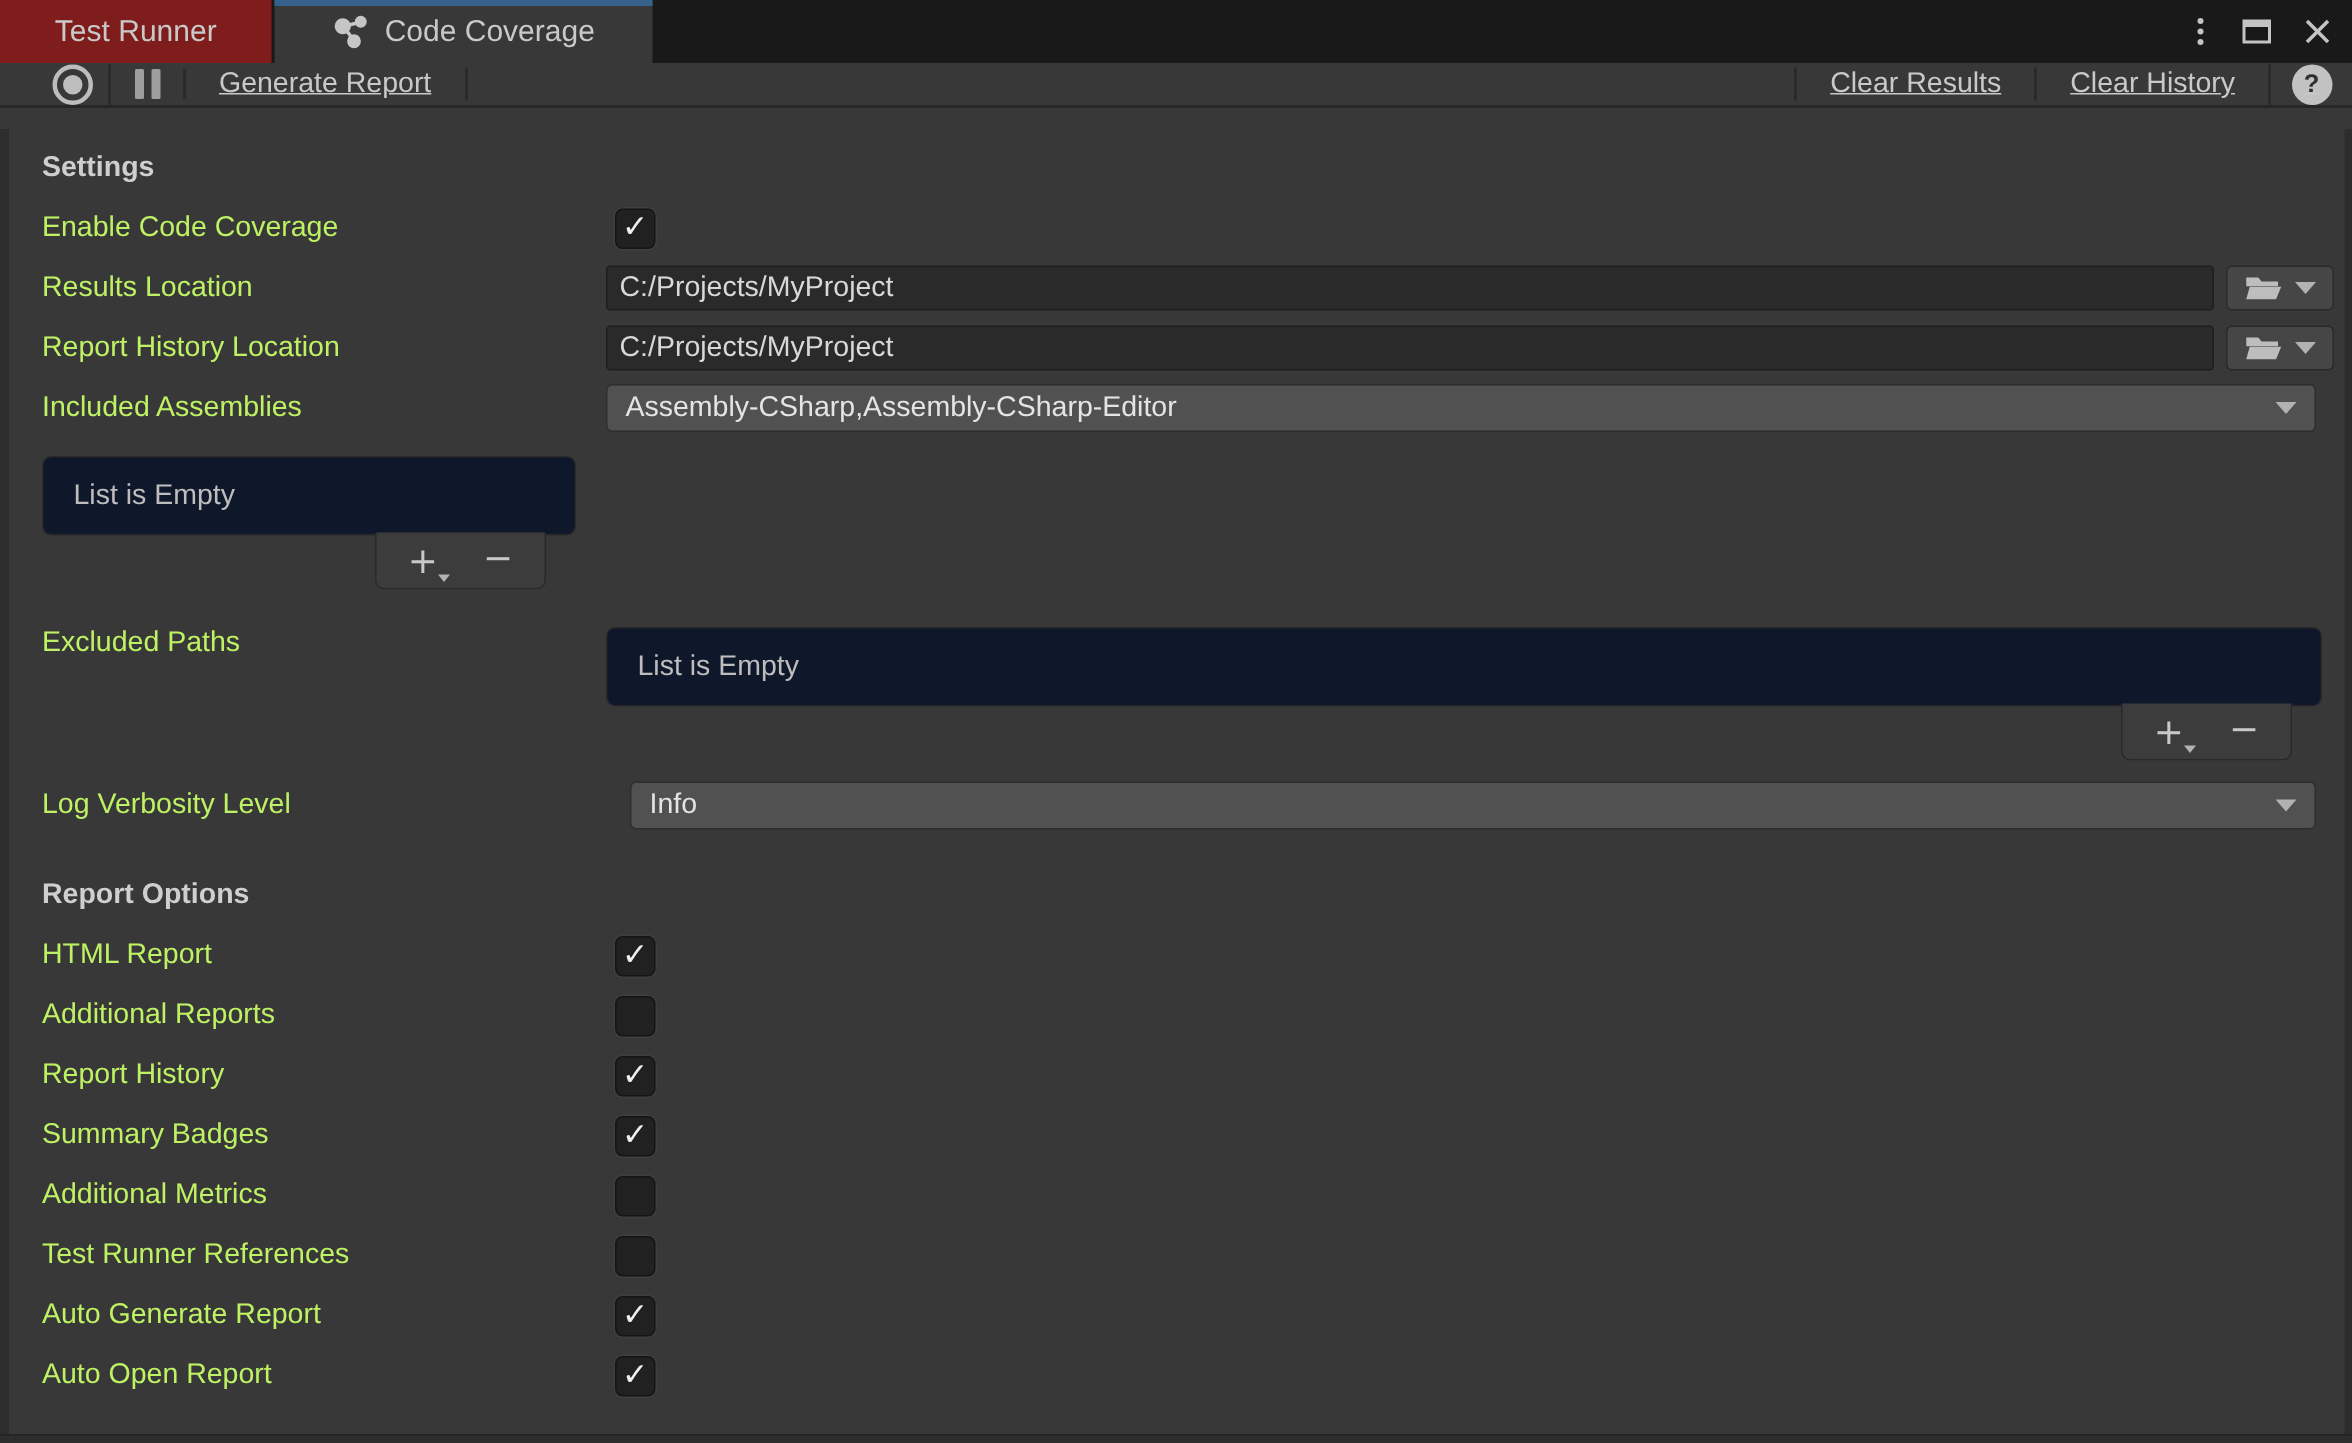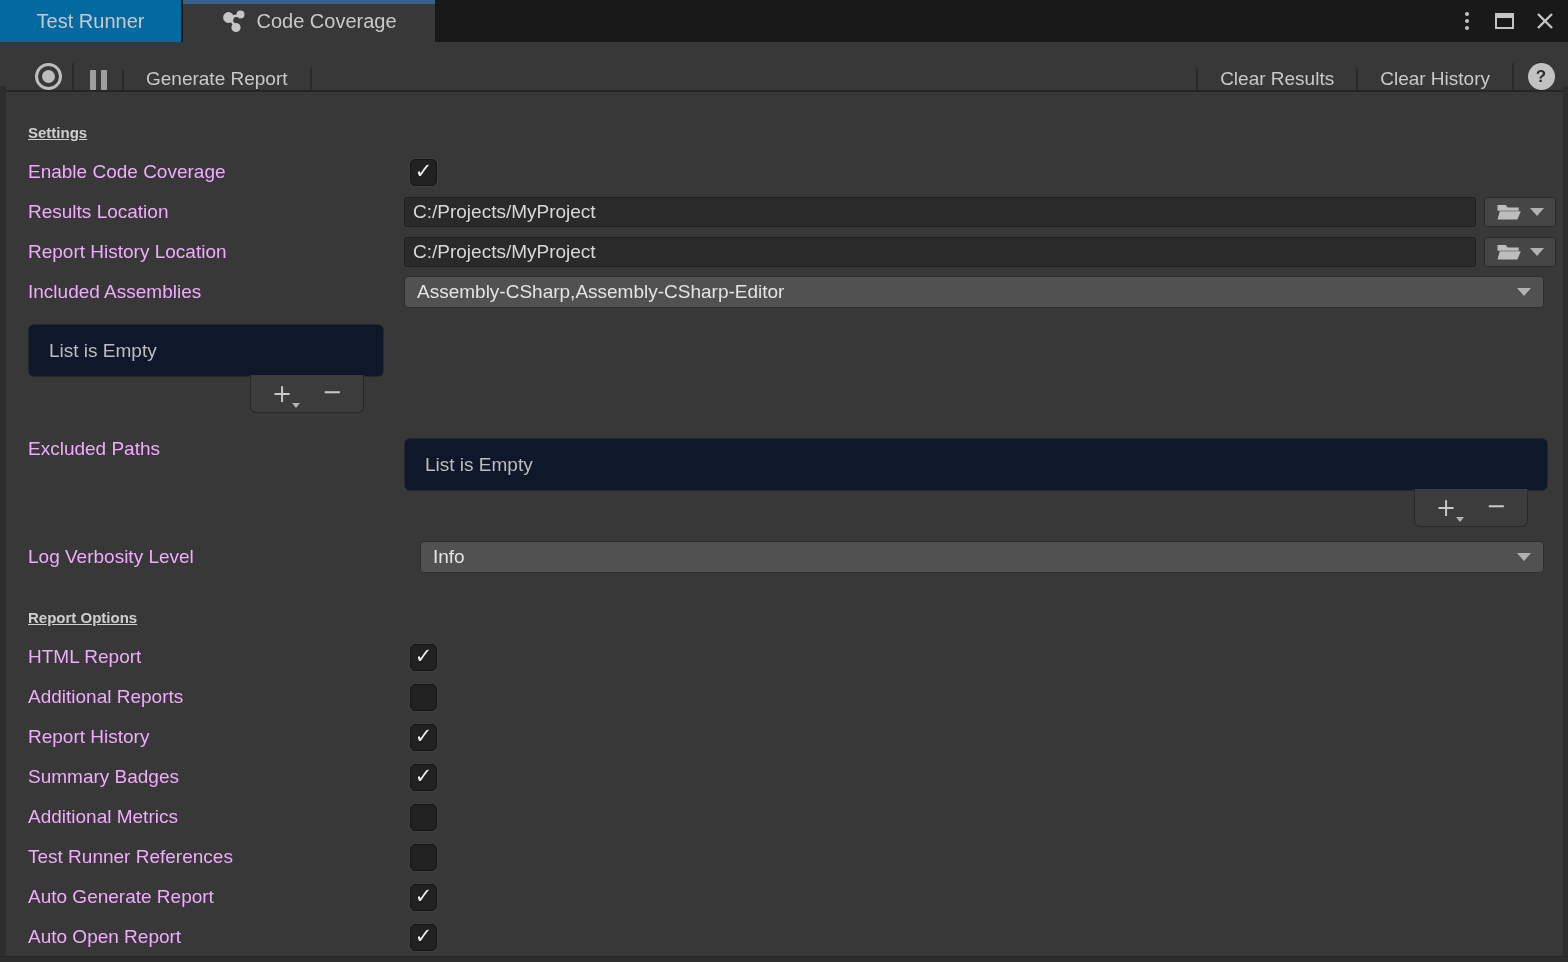--- a/index.html
+++ b/index.html
@@ -13,43 +13,43 @@
 
   
   .tabbar {
     position:relative; height:42px; background:#191919;
     display:flex; align-items:stretch;
   }
   .tab {
     display:flex; align-items:center; justify-content:center;
     font-size:20px; color:#C9C9C9; cursor:default;
   }
-  .tab.inactive { width:181px; background:#0369a1; margin-right:2px; }
+  .tab.inactive { width:181px; background:#7f1d1d; margin-right:2px; }
   .tab.active {
     width:252px; background:#383838; position:relative; gap:9px;
   }
   .tab.active::before {
     content:""; position:absolute; top:0; left:0; right:0; height:4px;
     background:var(--accent,#35618C);
   }
   .tab-icon { width:26px; height:26px; display:block; }
 
   .win-controls {
     position:absolute; right:14px; top:0; height:42px;
     display:flex; align-items:center; gap:22px;
   }
   .kebab { display:flex; flex-direction:column; gap:3px; padding:4px; }
   .kebab i { width:4px; height:4px; border-radius:50%; background:#C4C4C4; }
   .maxbox { width:19px; height:16px; border:2px solid #C4C4C4; border-top:5px solid #C4C4C4; }
   .closex { width:18px; height:18px; display:block; }
 
   
   .toolbar {
-    height:50px; background:#383838; display:flex; align-items:flex-end;
-    border-bottom:2px solid #262626; font-size:19px; color:#C9C9C9;
+    height:30px; background:#383838; display:flex; align-items:center;
+    border-bottom:2px solid #262626; font-size:19px; color:#C9C9C9;text-decoration:underline;
   }
   .tcell {
     display:flex; align-items:center; justify-content:center;
     border-right:2px solid #2A2A2A; cursor:default;
   }
   .tcell.rsep { border-right:none; border-left:2px solid #2A2A2A; }
   .tspacer { width:24px; }
   .tflex { flex:1; border-right:none; }
   .btn-record { width:50px; }
   .record-icon {
@@ -68,22 +68,22 @@
     display:flex; align-items:center; justify-content:center;
   }
 
   
   .content { padding-top:20px; position:relative; }
   .row {
     display:grid; grid-template-columns:376px 1fr;
     align-items:center; height:40px; padding-left:28px;
   }
   .row.tall { align-items:start; height:auto; }
-  .label { font-size:19px; color:#f0abfc; }
-  .header { font-size:15px; font-weight:bold; color:#CFCFCF;text-decoration:underline; }
+  .label { font-size:19px; color:#bef264; }
+  .header { font-size:19px; font-weight:bold; color:#CFCFCF; }
   .row.tall .label { padding-top:12px; }
 
   .checkbox {
     width:27px; height:27px; margin-left:6px;
     background:#212121; border:1px solid #151515; border-radius:5px;
     box-shadow:0 0 0 1px #3F3F3F; cursor:default;
     display:flex; align-items:center; justify-content:center;
   }
   .checkbox .tick {
     display:none; color:#EFEFEF; font-size:21px; font-weight:bold;

